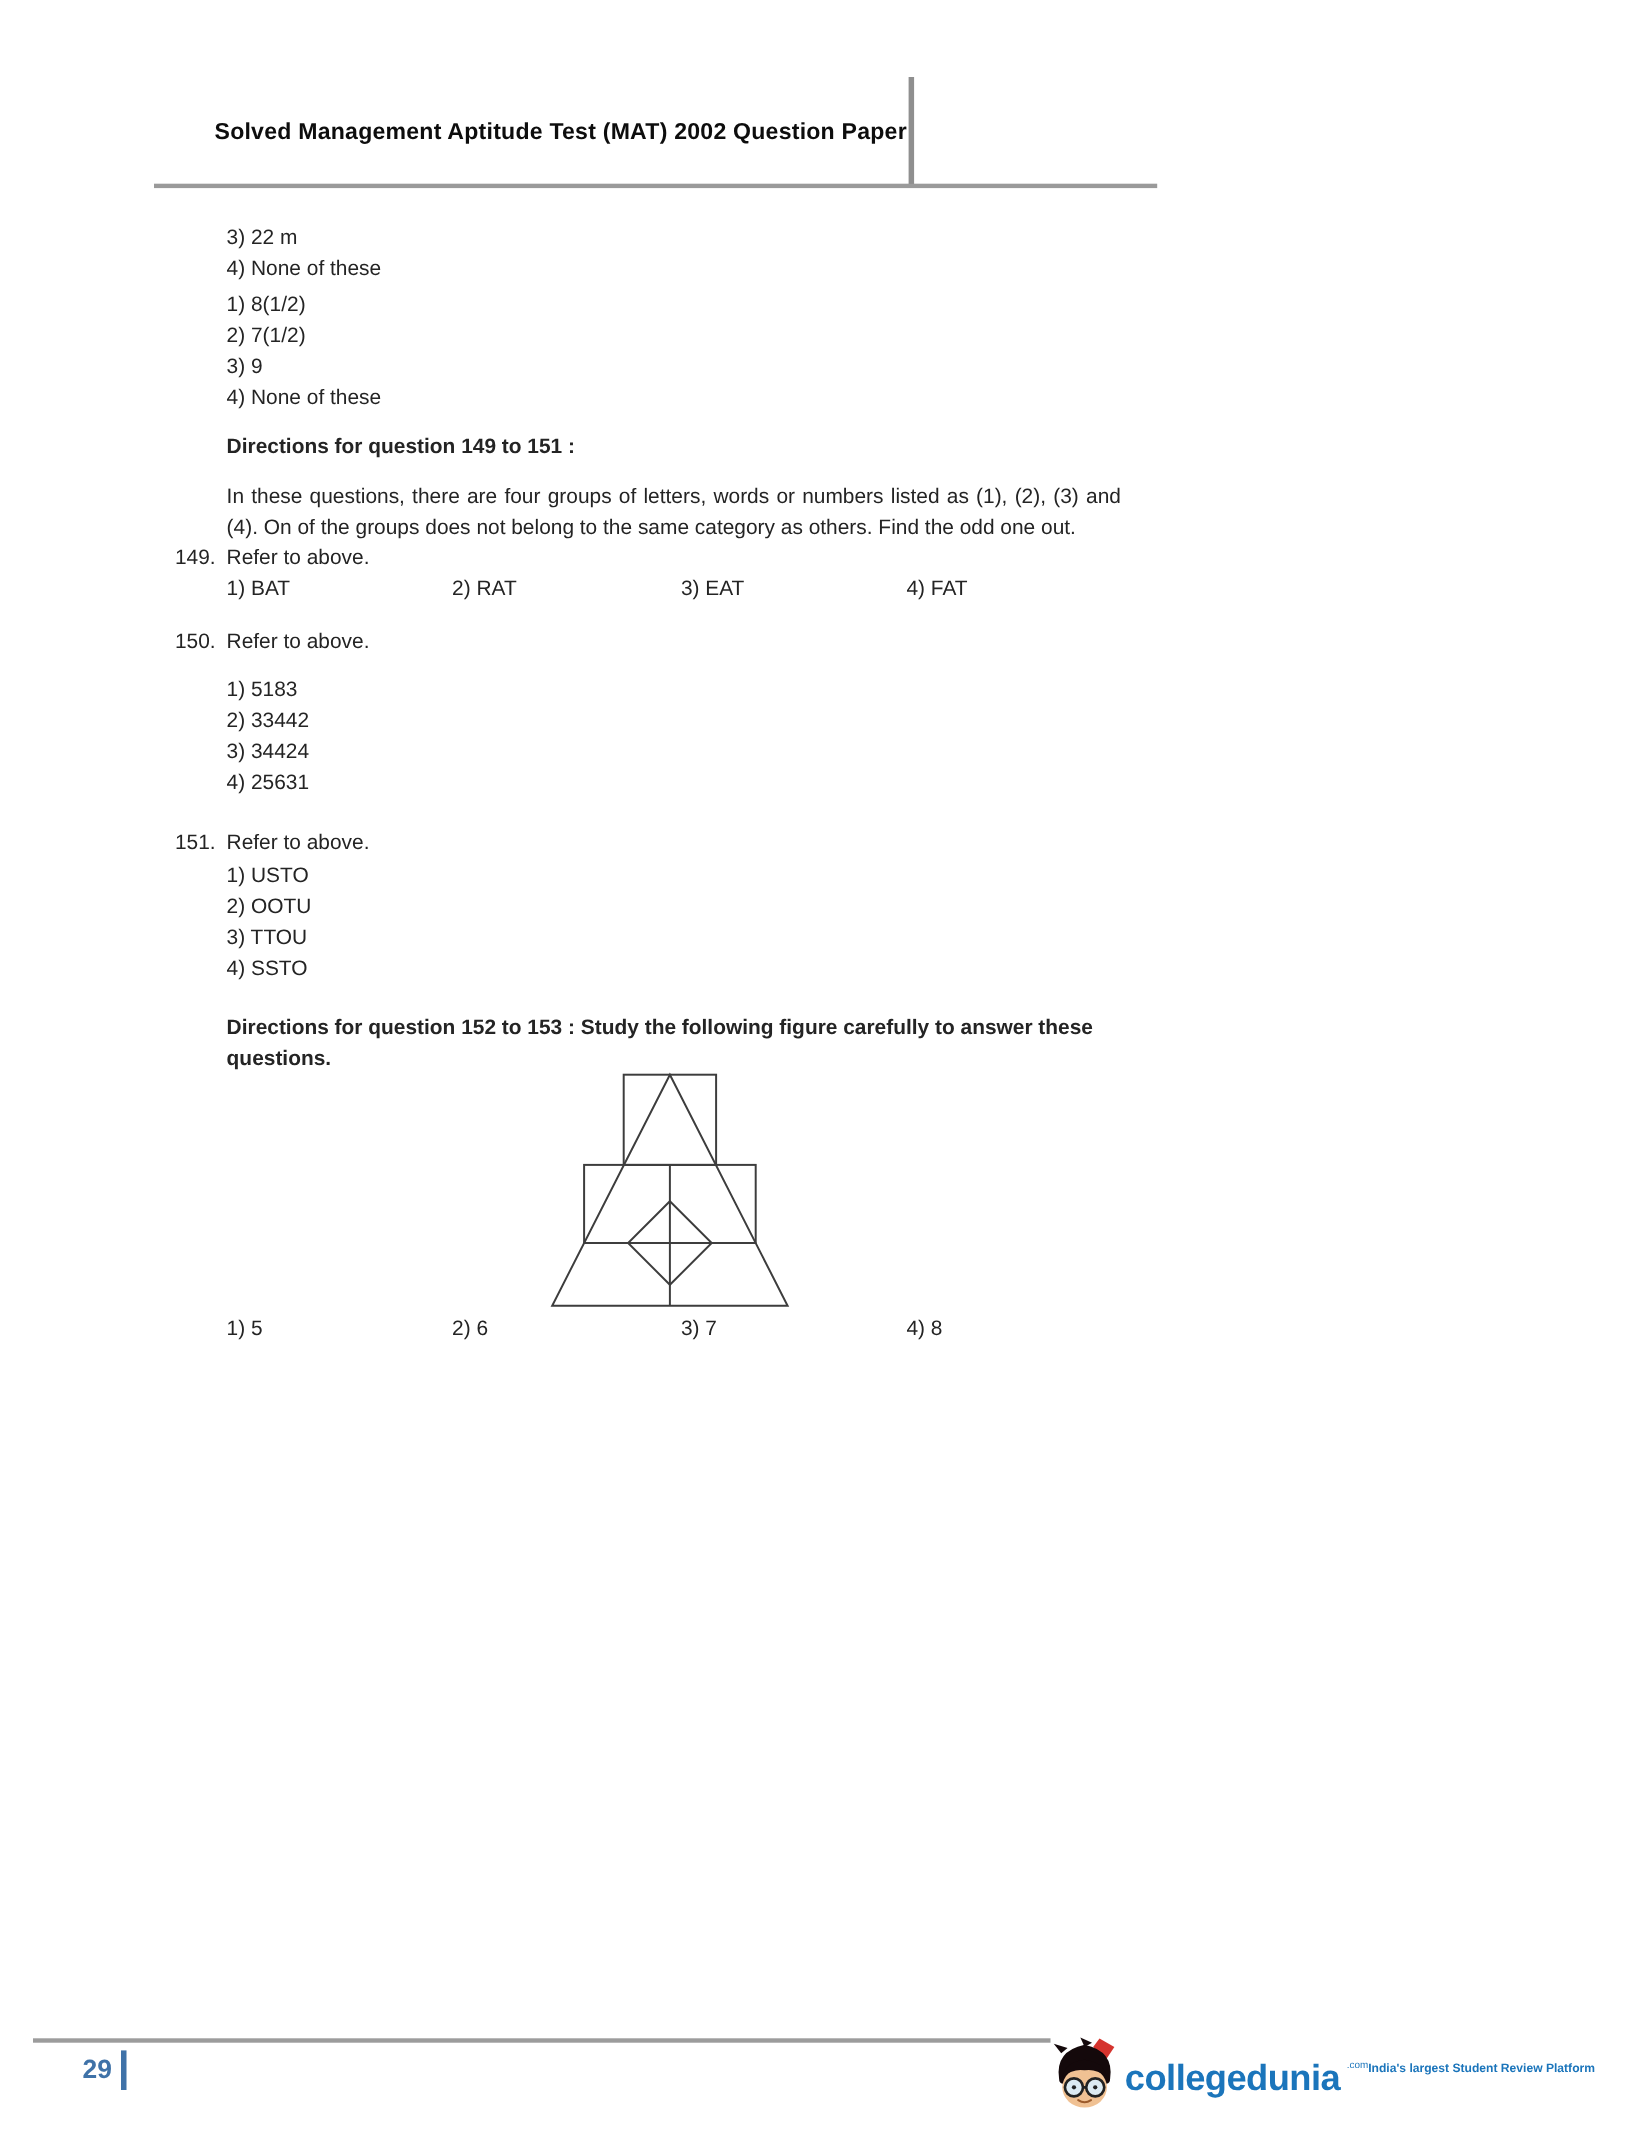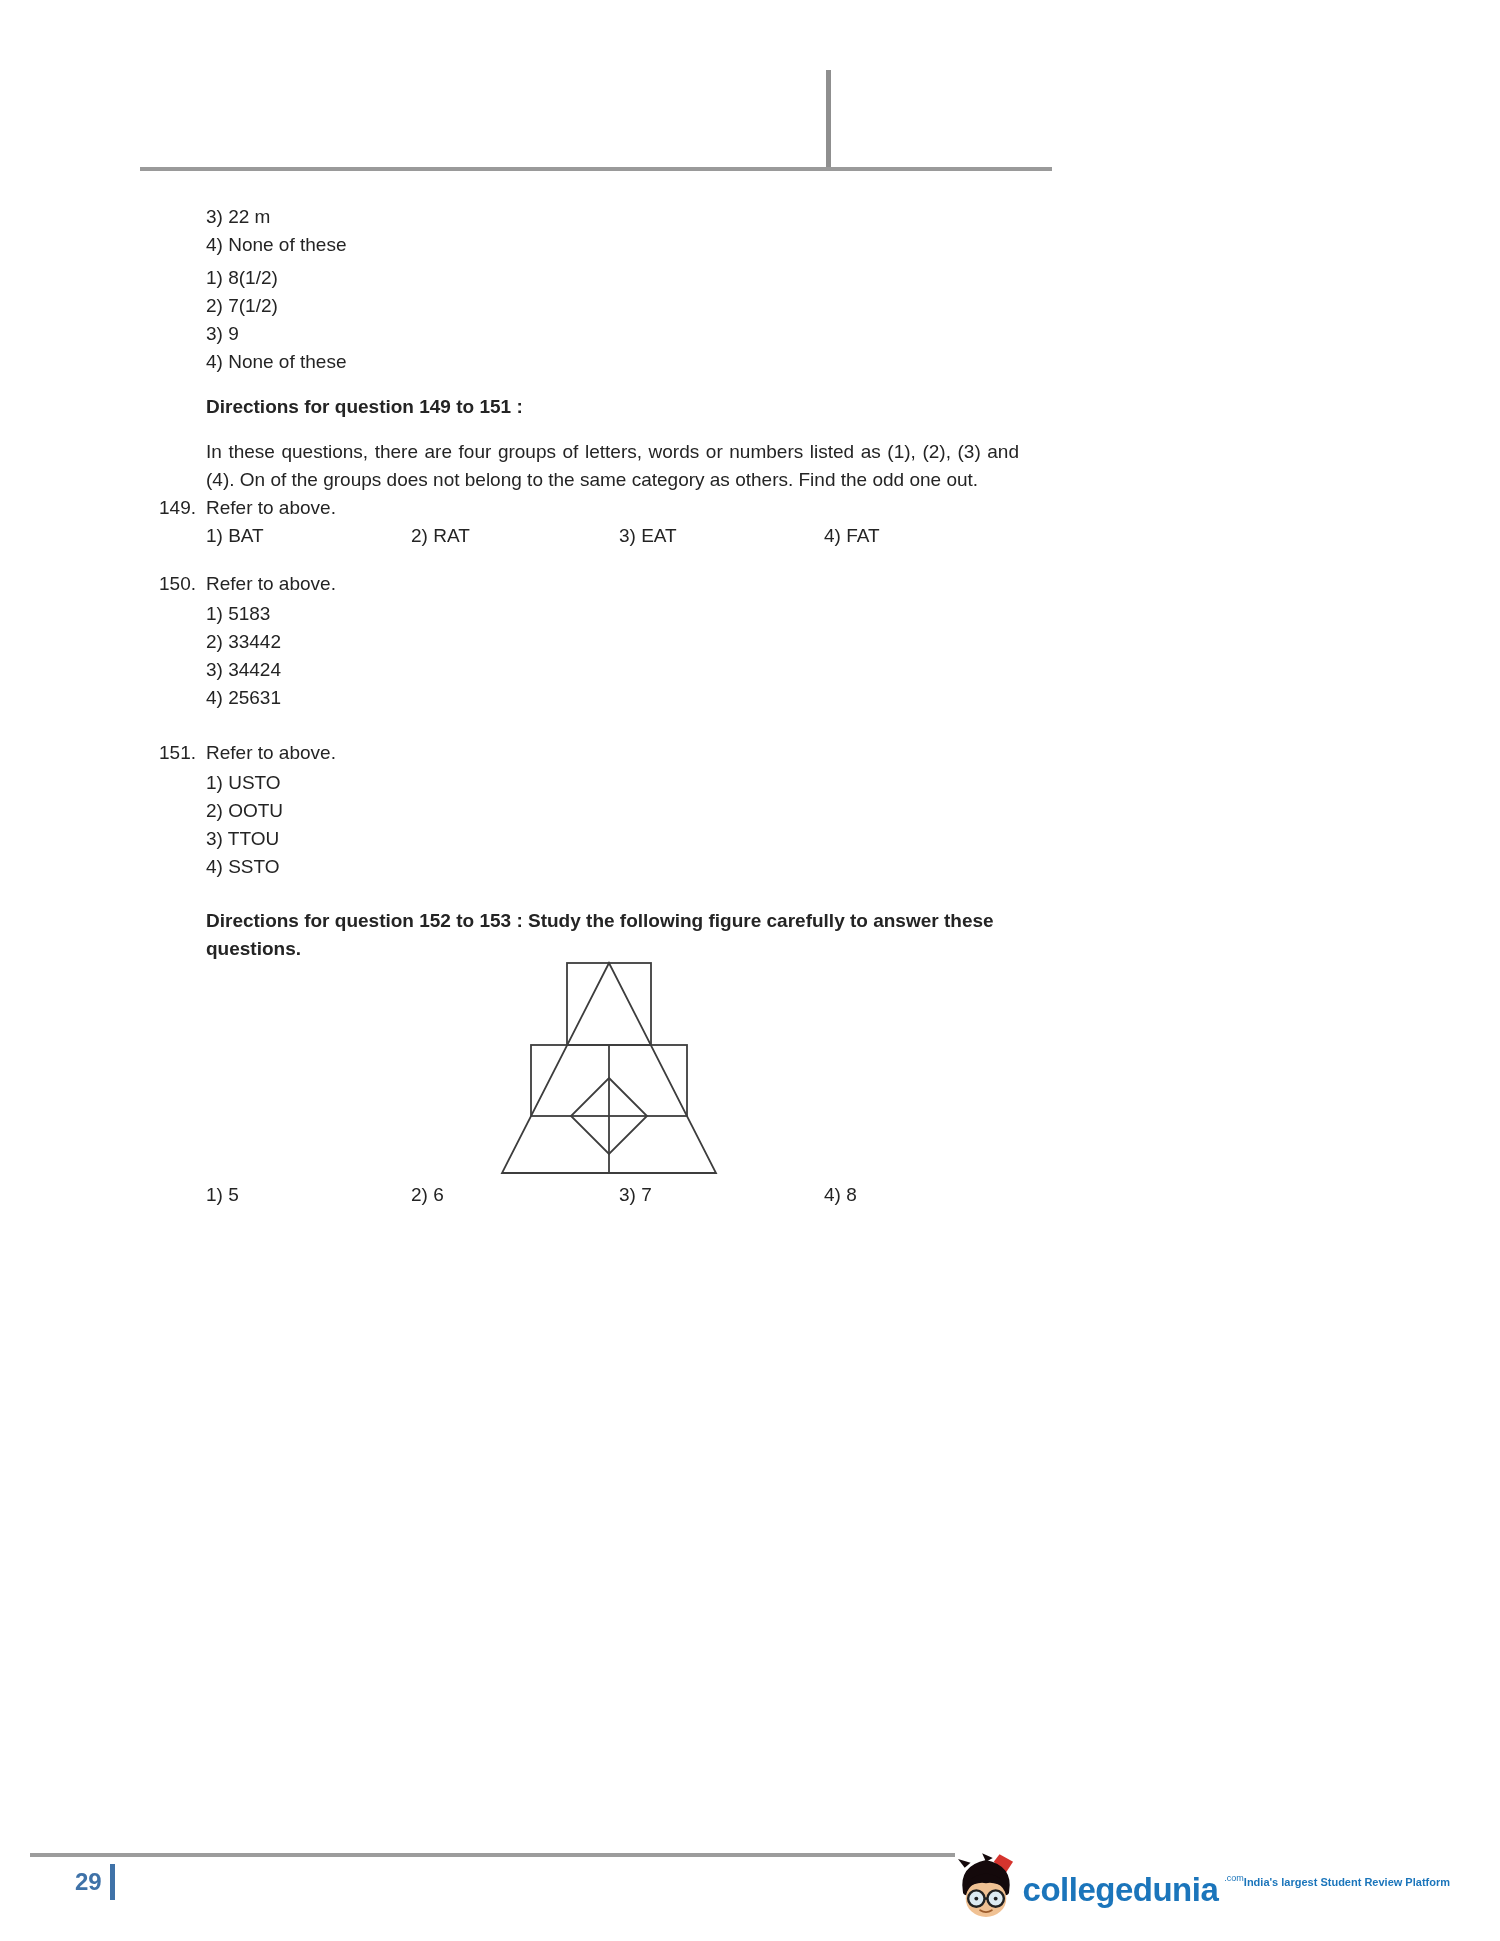--- a/index.html
+++ b/index.html
@@ -121,20 +121,21 @@
     color:#1b75bb;
     margin-top:3px;
   }
 </style>
 </head>
 <body>
 
 <div class="page">
 
   <div class="header-vline"></div>
+  <h1 class="header-title">Solved Management Aptitude Test (MAT) 2002 Question Paper</h1>
   <div class="header-divider"></div>
 
   <div class="content">
 
     <div class="opt" style="margin-top:7px">3) 22 m</div>
     <div class="opt">4) None of these</div>
 
     <div class="opts">
       <div class="opt">1) 8(1/2)</div>
       <div class="opt">2) 7(1/2)</div>
@@ -153,21 +154,21 @@
       <span class="c1">1) BAT</span>
       <span class="c2">2) RAT</span>
       <span class="c3">3) EAT</span>
       <span class="c4">4) FAT</span>
     </div>
 
     <div class="q" style="margin-top:20px">
       <span class="qnum">150.</span>
       <span class="qtext">Refer to above.</span>
     </div>
-    <div class="opts" style="margin-top:2px">
+    <div class="opts" style="margin-top:16px">
       <div class="opt">1) 5183</div>
       <div class="opt">2) 33442</div>
       <div class="opt">3) 34424</div>
       <div class="opt">4) 25631</div>
     </div>
 
     <div class="q" style="margin-top:27px">
       <span class="qnum">151.</span>
       <span class="qtext">Refer to above.</span>
     </div>

